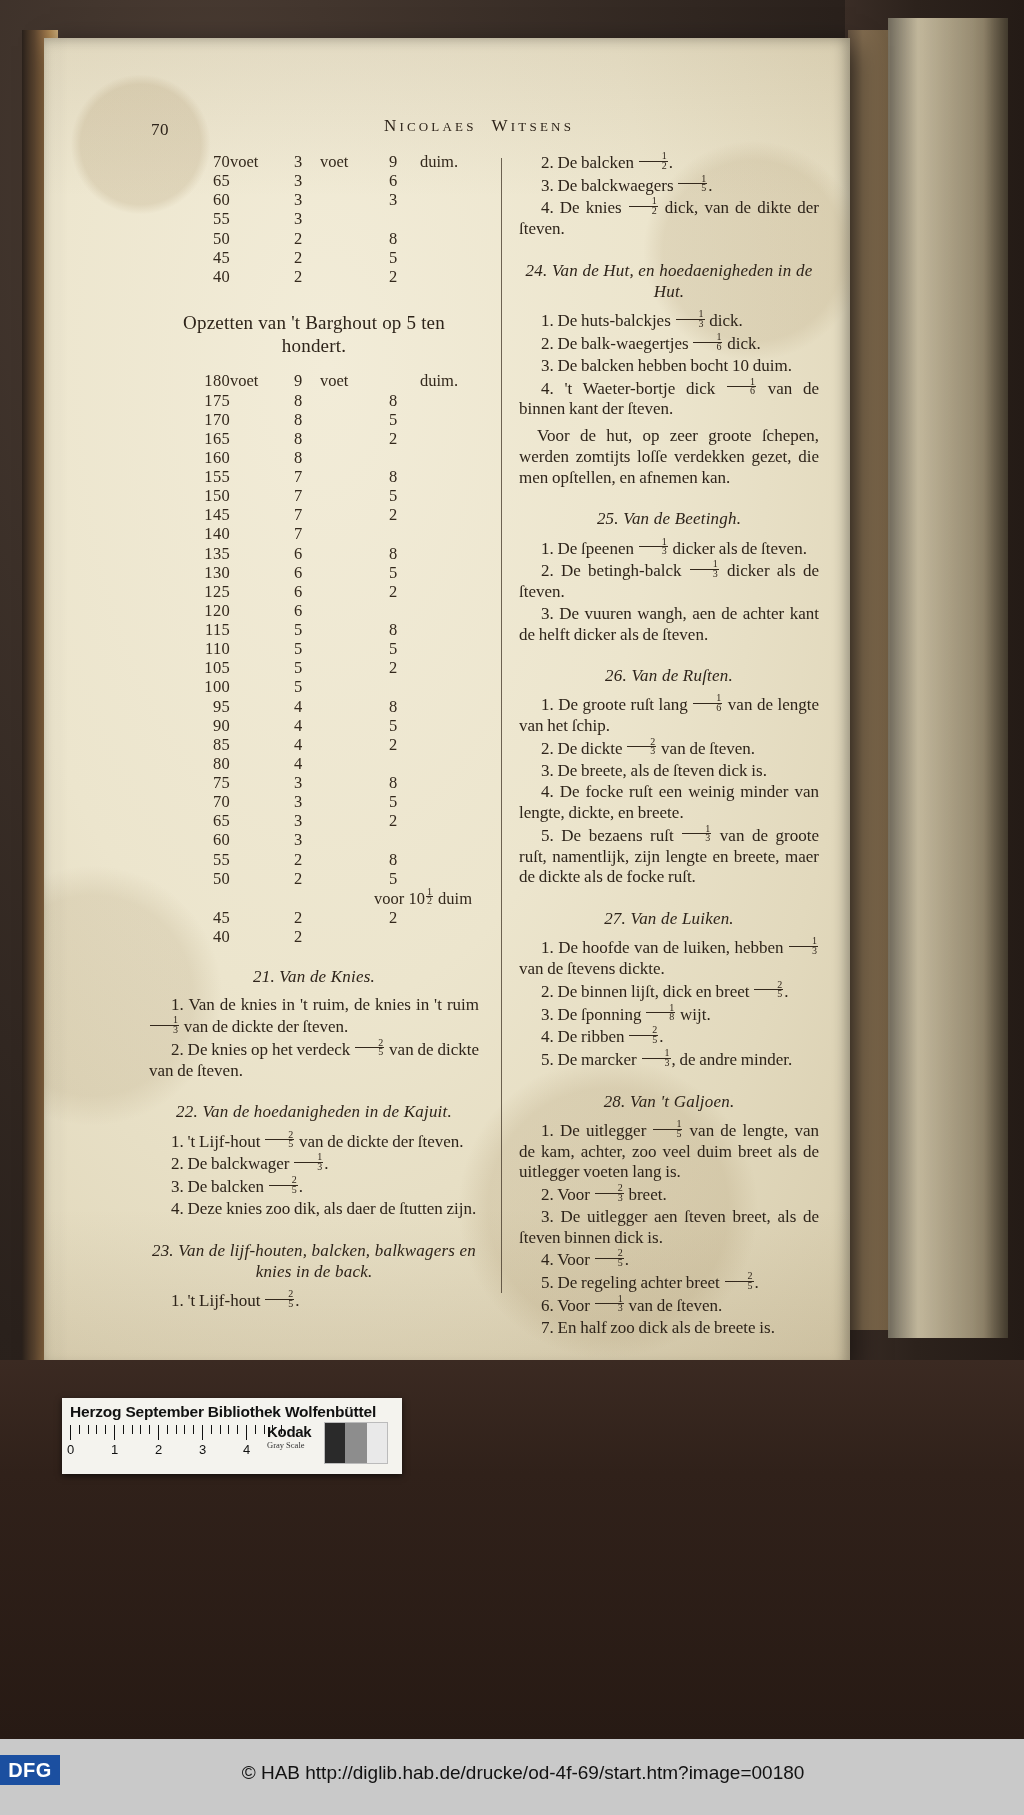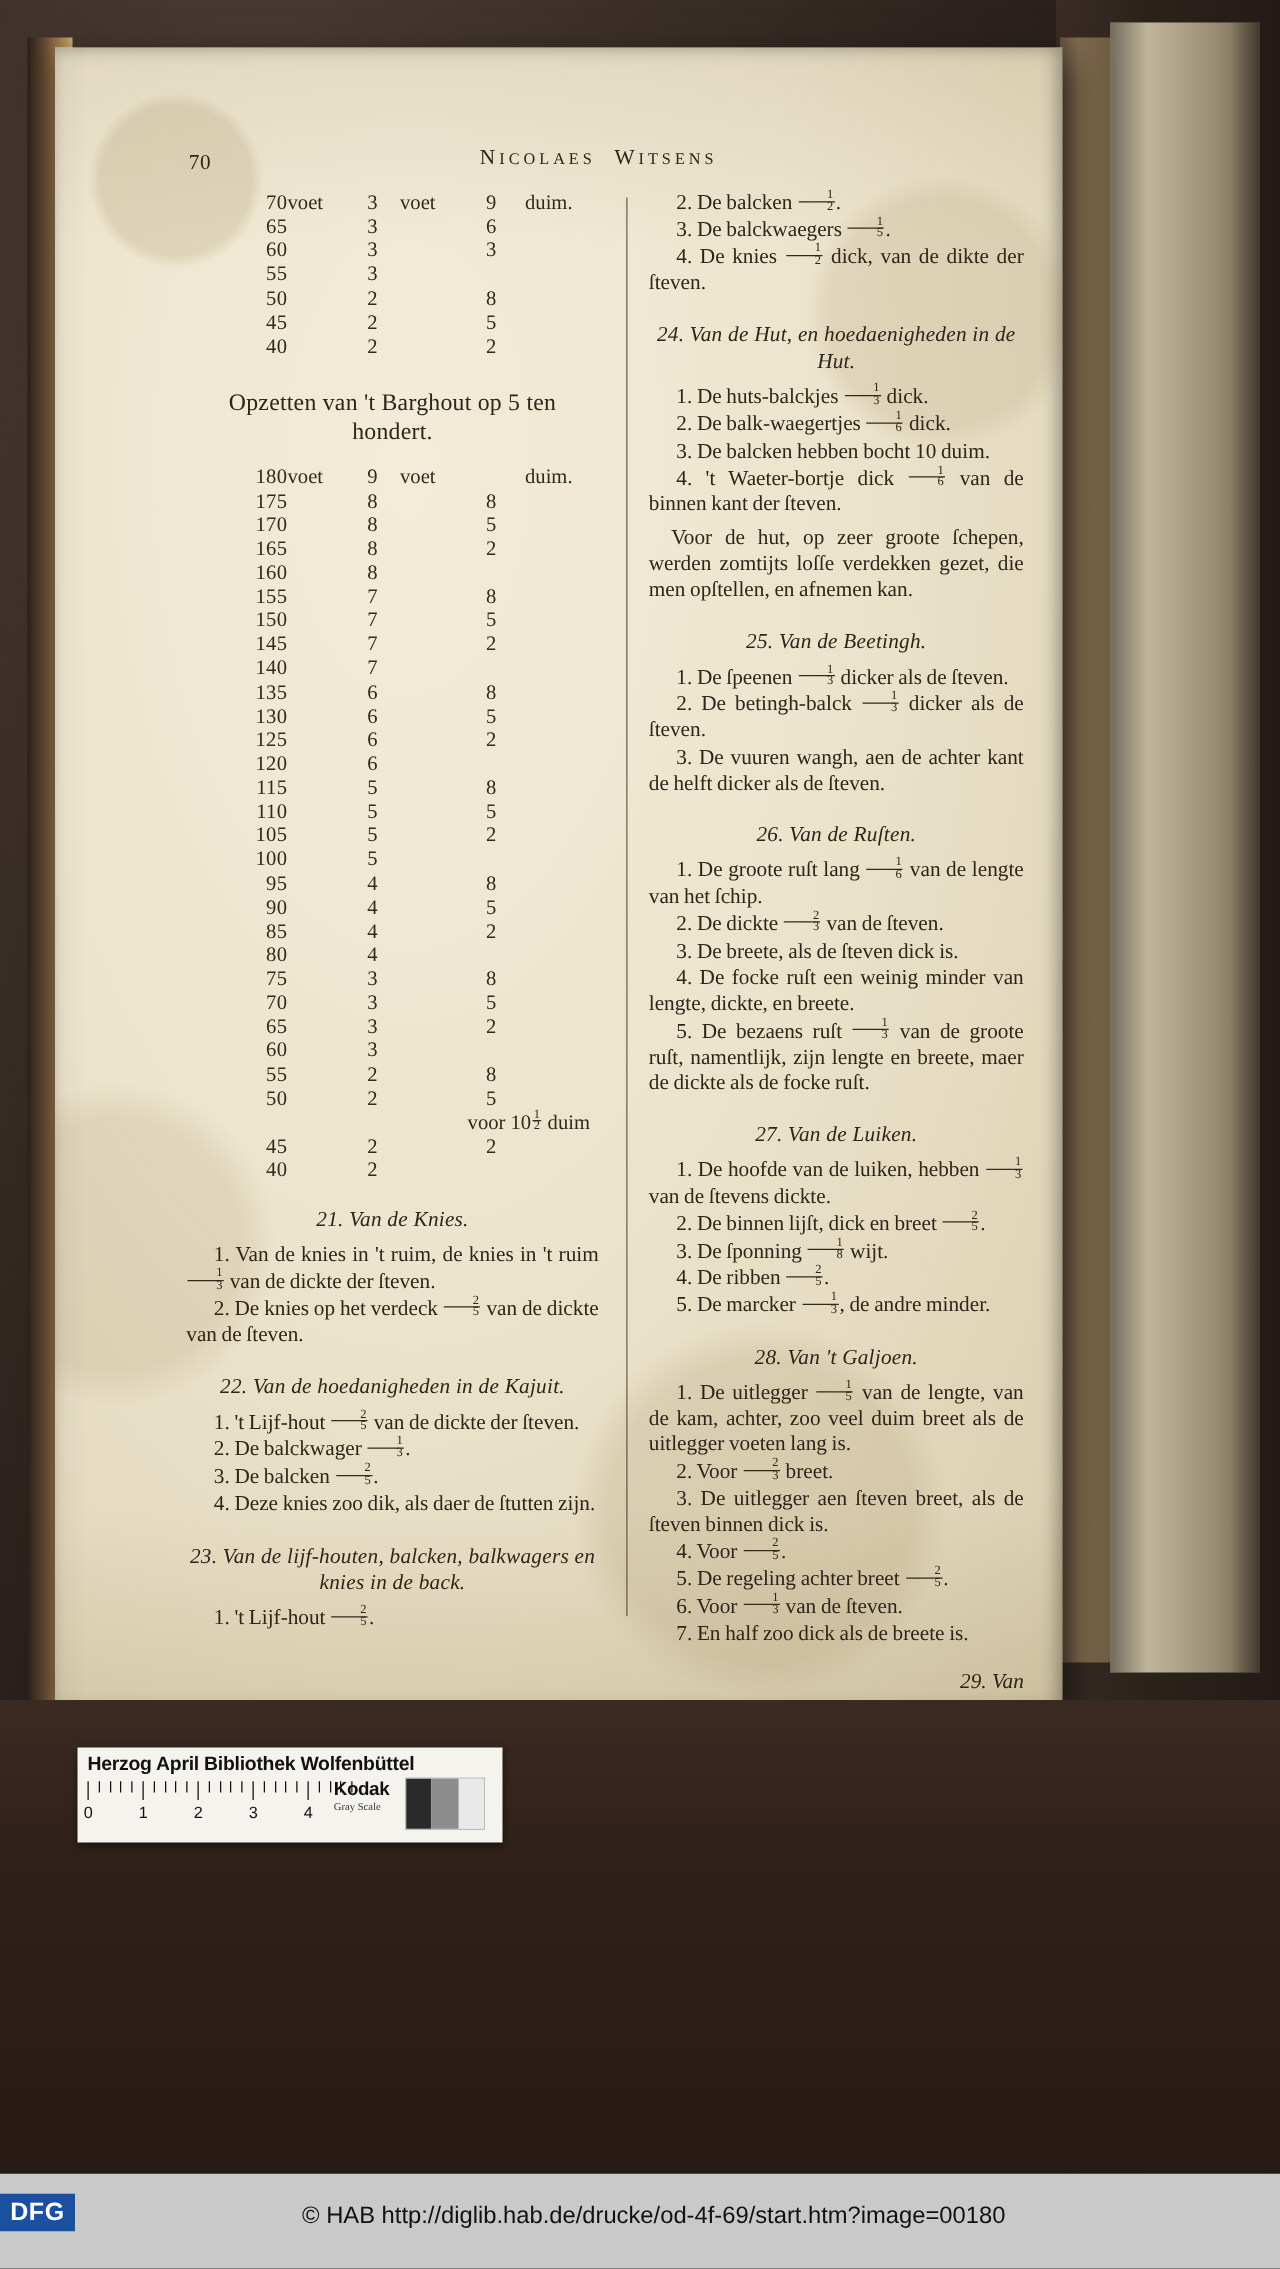--- a/index.html
+++ b/index.html
@@ -519,21 +519,21 @@
           <div class="catch">29. Van</div>
         </div>
 
       </div>
     </div>
   </div>
 
   <div id="desk"></div>
 
   <div id="card">
-    <div id="cardtitle">Herzog April Bibliothek Wolfenbüttel</div>
+    <div id="cardtitle">Herzog September Bibliothek Wolfenbüttel</div>
     <div id="cardbody">
       <div id="ruler">
           <div class="tick tickmaj" style="left: 0px;"></div>
           <div class="tick tickmin" style="left: 8.8px;"></div>
           <div class="tick tickmin" style="left: 17.6px;"></div>
           <div class="tick tickmin" style="left: 26.4px;"></div>
           <div class="tick tickmin" style="left: 35.2px;"></div>
           <div class="rnum" style="left: -3px;">0</div>
           <div class="tick tickmaj" style="left: 44px;"></div>
           <div class="tick tickmin" style="left: 52.8px;"></div>

